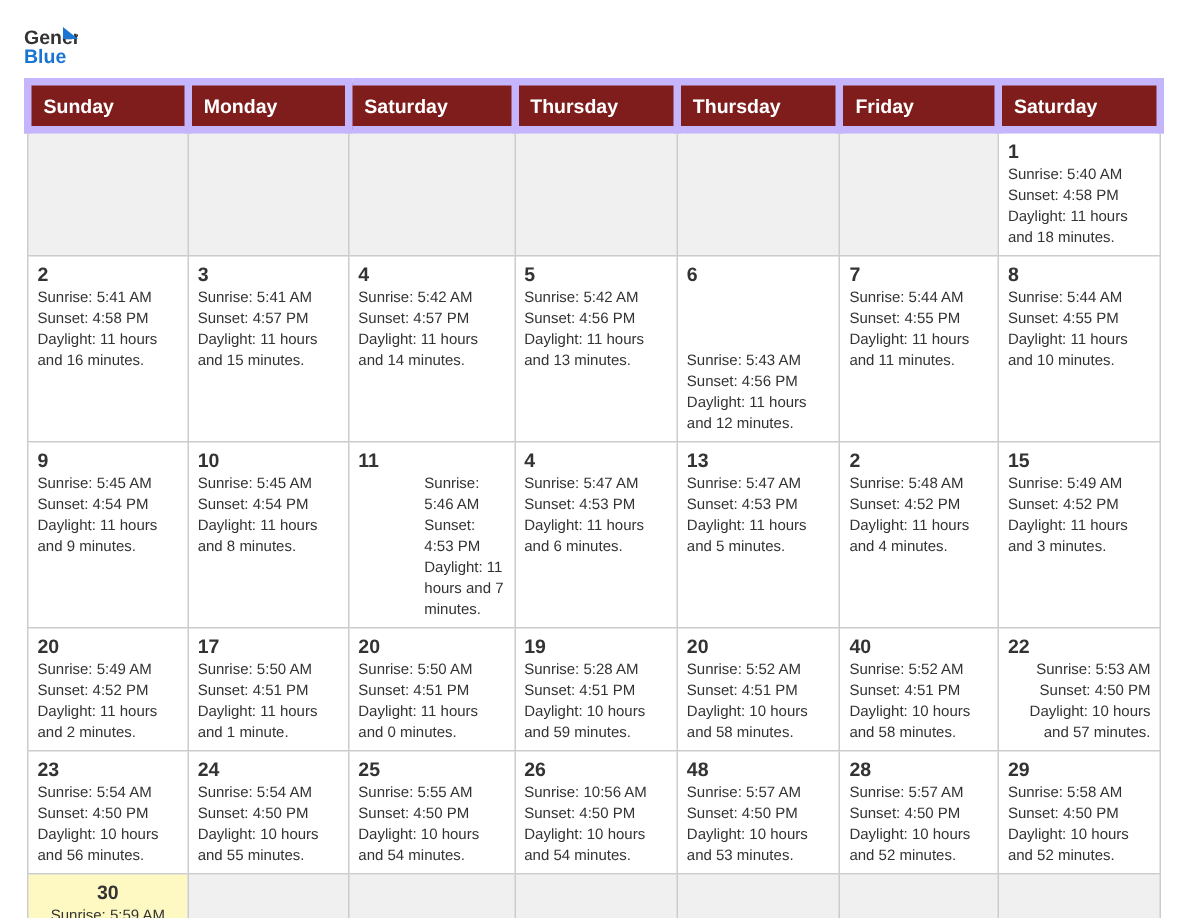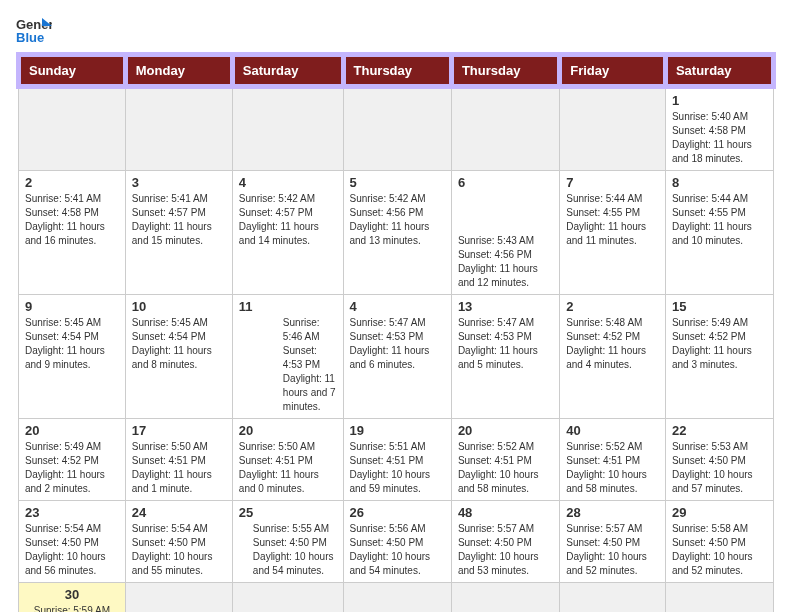--- a/index.html
+++ b/index.html
@@ -227,65 +227,65 @@
 Daylight: 11 hours and 1 minute.</div>
         </td>
         <td>
           <span class="day-num">20</span>
           <div class="day-info" style="white-space: pre-line;">Sunrise: 5:50 AM
 Sunset: 4:51 PM
 Daylight: 11 hours and 0 minutes.</div>
         </td>
         <td>
           <span class="day-num">19</span>
-          <div class="day-info" style="white-space: pre-line;">Sunrise: 5:51 AM
+          <div class="day-info" style="white-space: pre-line;">Sunrise: 5:28 AM
 Sunset: 4:51 PM
 Daylight: 10 hours and 59 minutes.</div>
         </td>
         <td>
           <span class="day-num">20</span>
           <div class="day-info" style="white-space: pre-line;">Sunrise: 5:52 AM
 Sunset: 4:51 PM
 Daylight: 10 hours and 58 minutes.</div>
         </td>
         <td>
           <span class="day-num">40</span>
           <div class="day-info" style="white-space: pre-line;">Sunrise: 5:52 AM
 Sunset: 4:51 PM
 Daylight: 10 hours and 58 minutes.</div>
         </td>
         <td>
           <span class="day-num">22</span>
-          <div class="day-info" style="white-space: pre-line;">Sunrise: 5:53 AM
+          <div class="day-info" style="white-space: pre-line; text-align: right;">Sunrise: 5:53 AM
 Sunset: 4:50 PM
 Daylight: 10 hours and 57 minutes.</div>
         </td>
       </tr>
       <tr>
         <td>
           <span class="day-num">23</span>
           <div class="day-info" style="white-space: pre-line;">Sunrise: 5:54 AM
 Sunset: 4:50 PM
 Daylight: 10 hours and 56 minutes.</div>
         </td>
         <td>
           <span class="day-num">24</span>
           <div class="day-info" style="white-space: pre-line;">Sunrise: 5:54 AM
 Sunset: 4:50 PM
 Daylight: 10 hours and 55 minutes.</div>
         </td>
         <td>
           <span class="day-num">25</span>
-          <div class="day-info" style="white-space: pre-line; margin-left: 14px;">Sunrise: 5:55 AM
+          <div class="day-info" style="white-space: pre-line;">Sunrise: 5:55 AM
 Sunset: 4:50 PM
 Daylight: 10 hours and 54 minutes.</div>
         </td>
         <td>
           <span class="day-num">26</span>
-          <div class="day-info" style="white-space: pre-line;">Sunrise: 5:56 AM
+          <div class="day-info" style="white-space: pre-line;">Sunrise: 10:56 AM
 Sunset: 4:50 PM
 Daylight: 10 hours and 54 minutes.</div>
         </td>
         <td>
           <span class="day-num">48</span>
           <div class="day-info" style="white-space: pre-line;">Sunrise: 5:57 AM
 Sunset: 4:50 PM
 Daylight: 10 hours and 53 minutes.</div>
         </td>
         <td>

